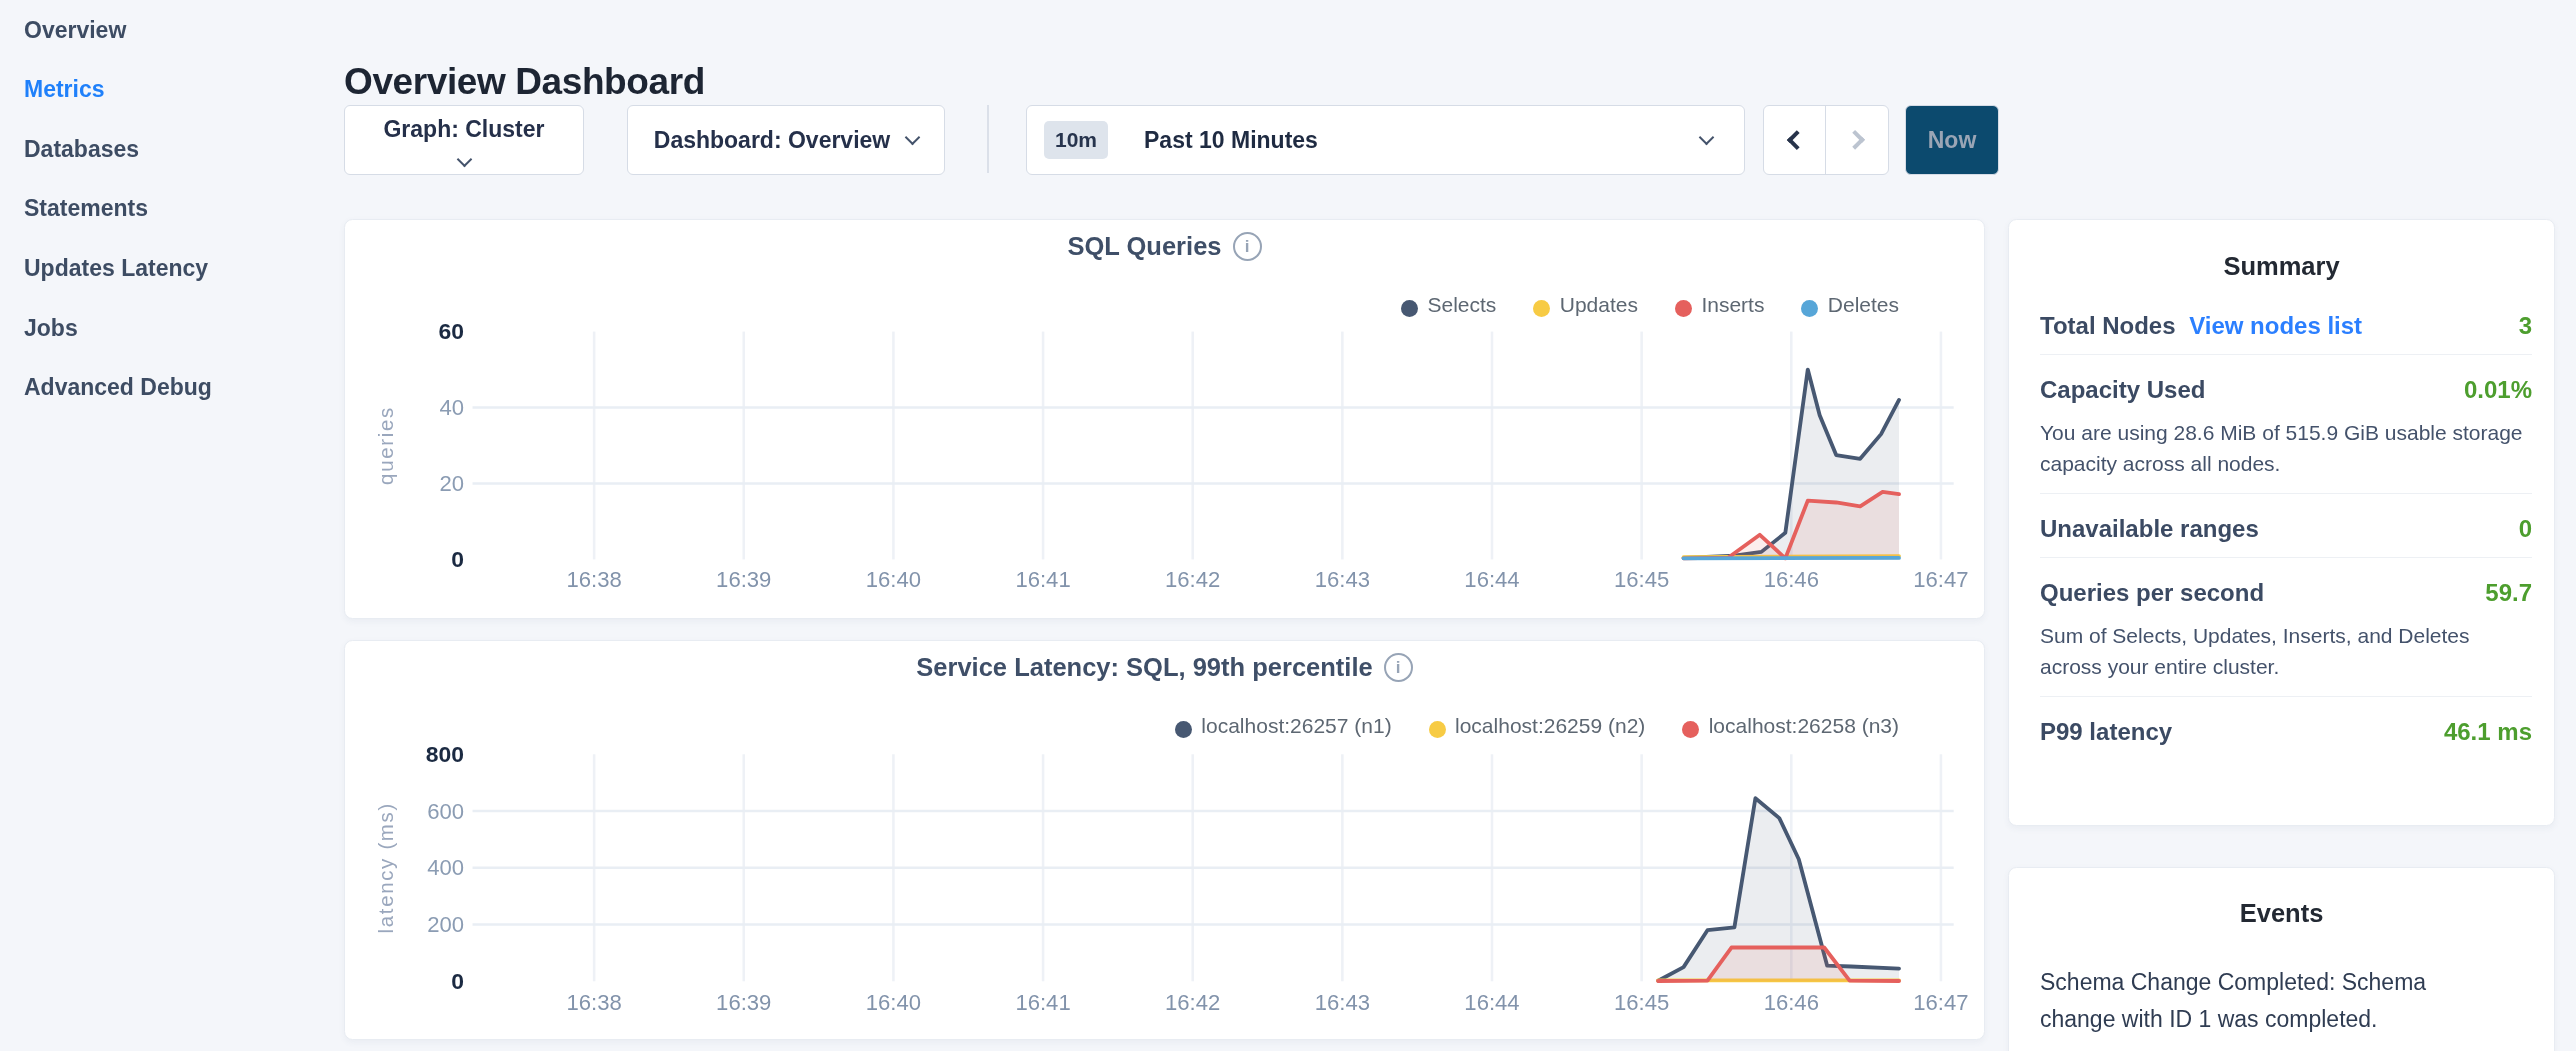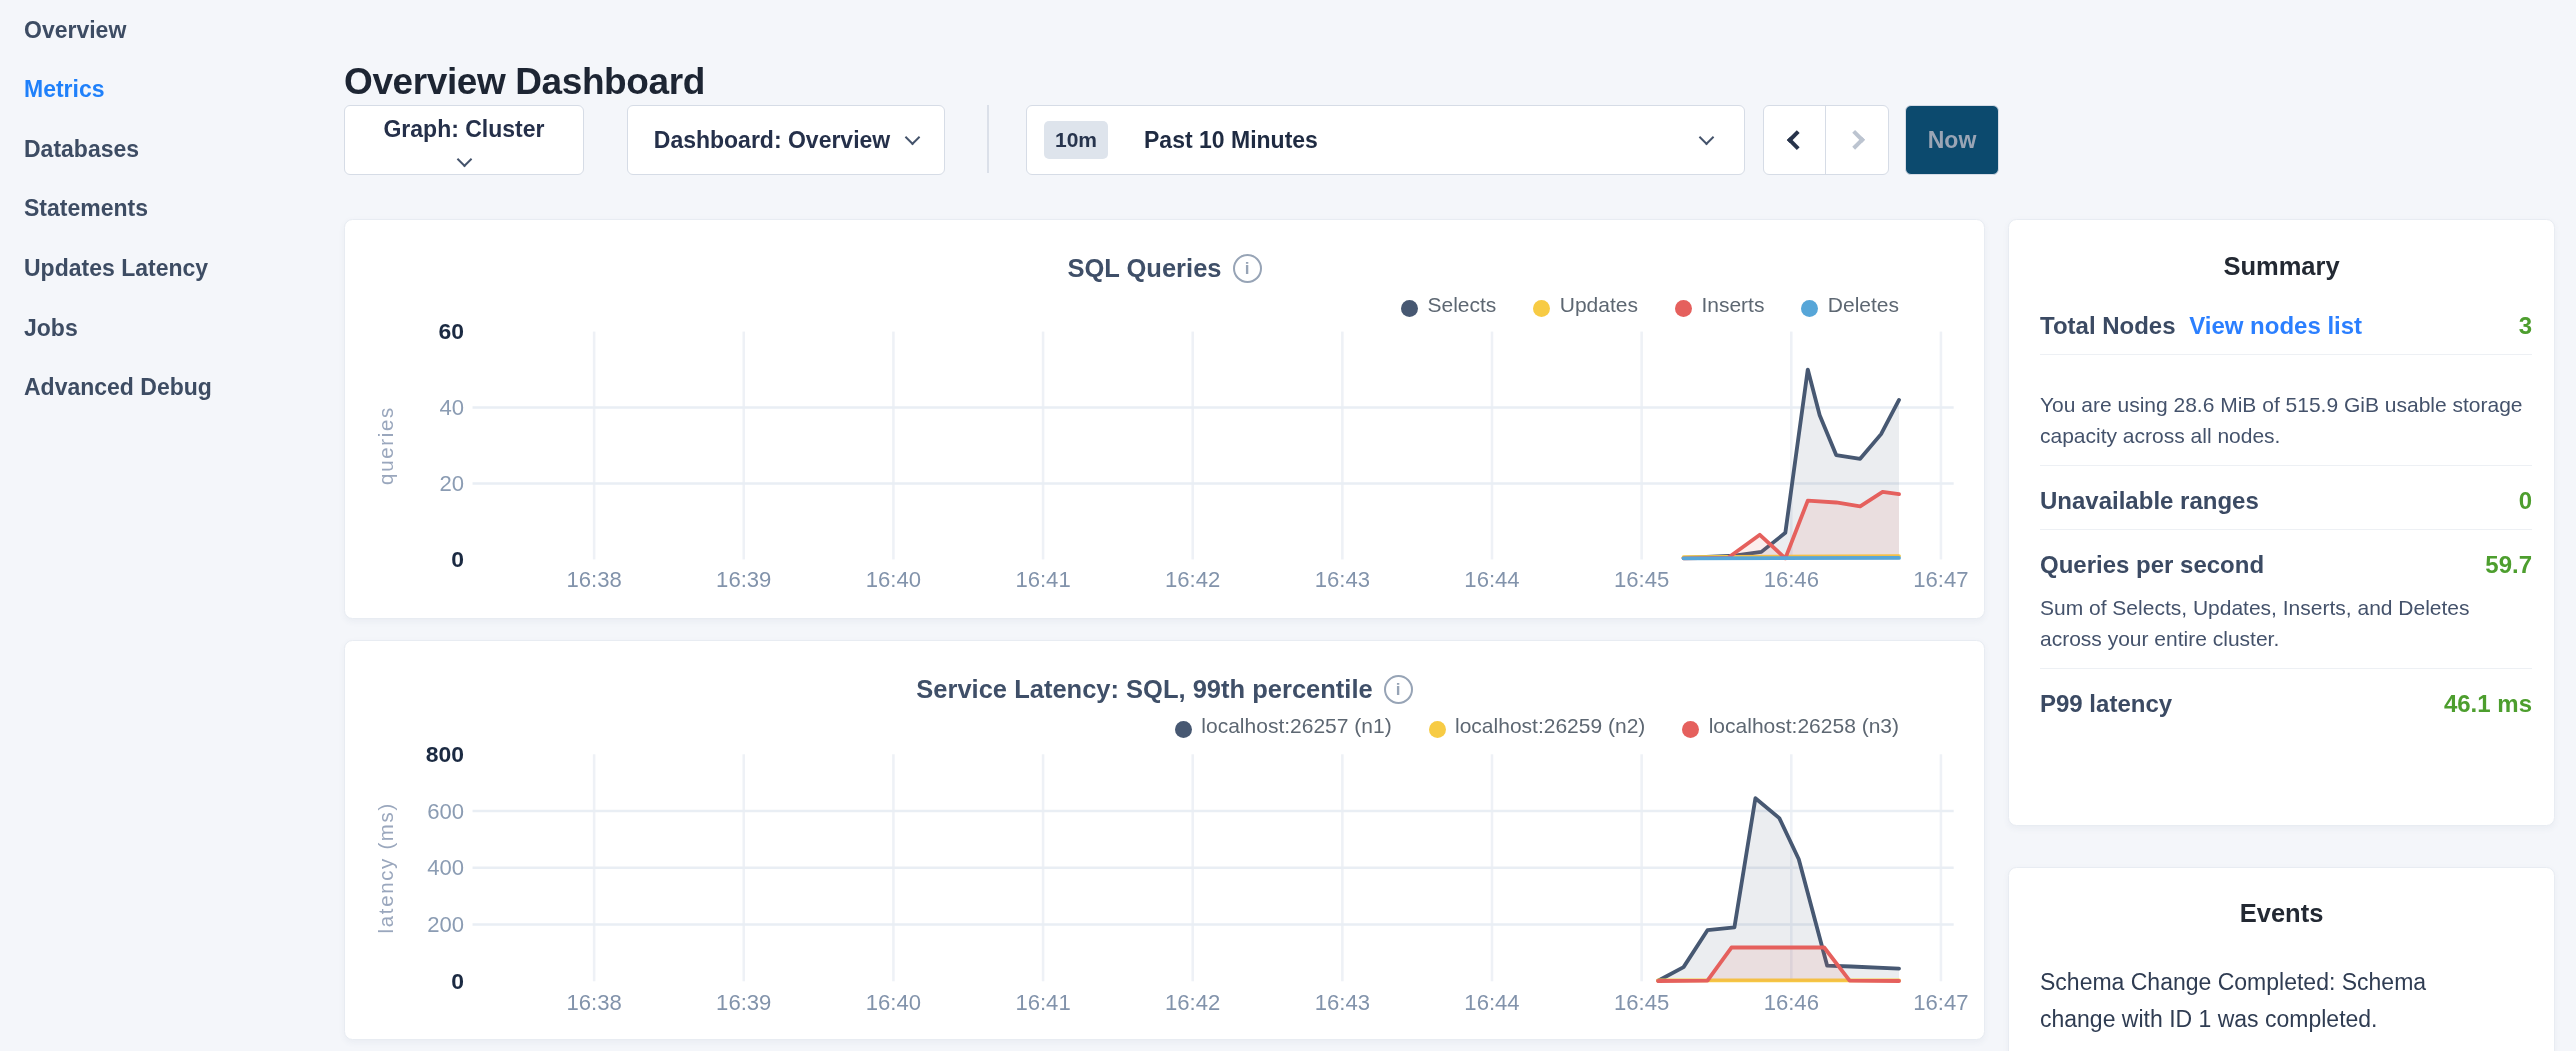--- a/index.html
+++ b/index.html
@@ -71,21 +71,21 @@
   .card {
     position:absolute; background:#fff; border:1.7px solid #e8ecf2; border-radius:8.5px;
     box-shadow:0 2.6px 6.8px rgba(60,80,110,0.05);
   }
   .chart-card-0 { left:344px; top:219px;  width:1641px; height:400px; }
   .chart-card-1 { left:344px; top:640px;  width:1641px; height:400px; }
   .summary-card { left:2008px; top:219px; width:547px;  height:607px; }
   .events-card  { left:2008px; top:867px; width:547px; height:255px; }
   
   .chart-title-row {
-    position:absolute; top:34px; left:0; width:100%;
+    position:absolute; top:12px; left:0; width:100%;
     display:flex; align-items:flex-end; justify-content:center; gap:11px;
   }
   .chart-title { font-size:25.5px; font-weight:700; color:#3f4f68; }
   .info-icon {
     width:29px; height:29px; border:2.6px solid #97a4b6; border-radius:50%;
     color:#97a4b6; font-size:17px; font-weight:700;
     display:flex; align-items:center; justify-content:center; cursor:pointer;
   }
   .legend { position:absolute; top:73px; right:85px; display:flex; gap:37px; align-items:center; }
   .legend-item { display:flex; align-items:flex-end; gap:9.4px; }
@@ -267,20 +267,24 @@
   <div class="panel-title">Summary</div>
   <div class="summary-rows">
     <div class="srow">
       <div class="srow-head">
         <span class="srow-label">Total Nodes</span>
         <a class="srow-link">View nodes list</a>
         <span class="srow-value">3</span>
       </div>
     </div>
     <div class="srow">
+      <div class="srow-head">
+        <span class="srow-label">Capacity Used</span>
+        <span class="srow-value">0.01%</span>
+      </div>
       <div class="srow-desc">You are using 28.6 MiB of 515.9 GiB usable storage capacity across all nodes.</div>
     </div>
     <div class="srow">
       <div class="srow-head">
         <span class="srow-label">Unavailable ranges</span>
         <span class="srow-value">0</span>
       </div>
     </div>
     <div class="srow">
       <div class="srow-head">

